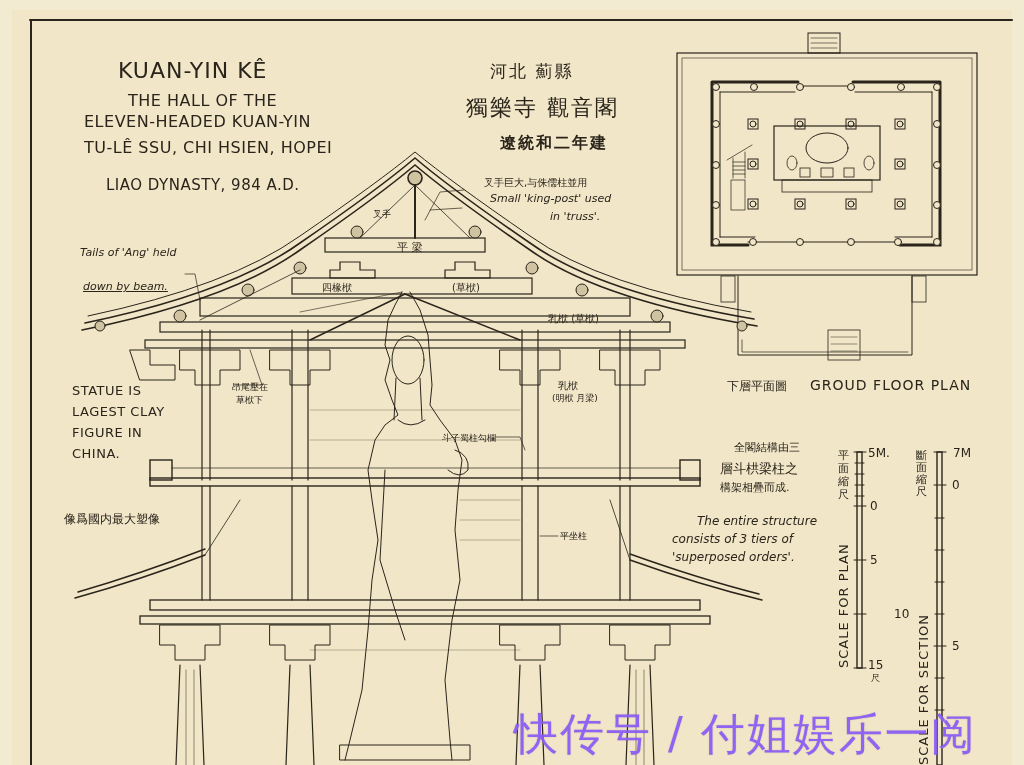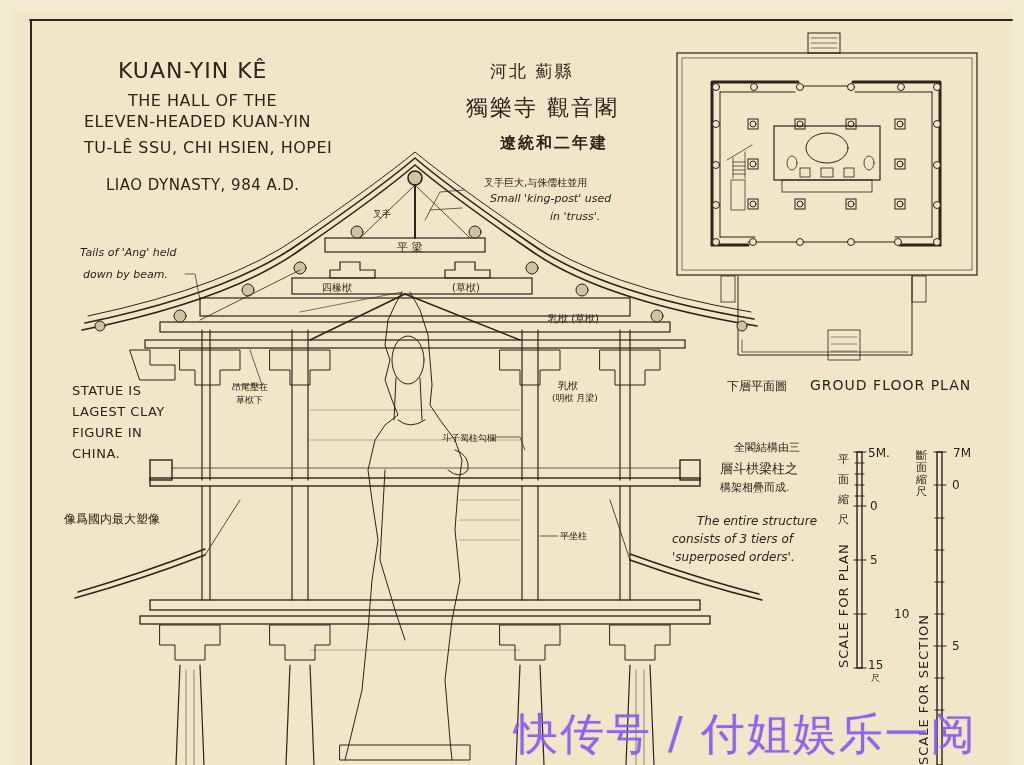--- a/index.html
+++ b/index.html
@@ -296,21 +296,21 @@
 <div class="txt small-cn" style="left:484px;top:176px;">叉手巨大,与侏儒柱並用</div>
 <div class="txt hand" style="left:490px;top:192px;">Small 'king-post' used</div>
 <div class="txt hand" style="left:550px;top:210px;">in 'truss'.</div>
 <div class="txt small-cn" style="left:373px;top:208px;font-size:9px;">叉手</div>
 <div class="txt small-cn" style="left:397px;top:240px;font-size:11px;">平 梁</div>
 <div class="txt small-cn" style="left:322px;top:281px;">四椽栿</div>
 <div class="txt small-cn" style="left:452px;top:281px;">(草栿)</div>
 <div class="txt small-cn" style="left:548px;top:312px;">乳栿 (草栿)</div>
 
 <div class="txt hand" style="left:80px;top:246px;">Tails of 'Ang' held</div>
-<div class="txt hand" style="left:83px;top:268px;">down by beam.</div>
+<div class="txt hand" style="left:83px;top:280px;text-decoration:underline;">down by beam.</div>
 <div class="txt small-cn" style="left:232px;top:381px;font-size:9px;">昂尾壓在</div>
 <div class="txt small-cn" style="left:236px;top:394px;font-size:9px;">草栿下</div>
 <div class="txt small-cn" style="left:558px;top:379px;">乳栿</div>
 <div class="txt small-cn" style="left:552px;top:392px;font-size:9px;">(明栿 月梁)</div>
 <div class="txt small-cn" style="left:442px;top:432px;font-size:9px;">斗子蜀柱勾欄</div>
 <div class="txt small-cn" style="left:560px;top:530px;font-size:9px;">平坐柱</div>
 
 <div class="txt note-caps" style="left:72px;top:380px;">STATUE IS</div>
 <div class="txt note-caps" style="left:72px;top:401px;">LAGEST CLAY</div>
 <div class="txt note-caps" style="left:72px;top:422px;">FIGURE IN</div>
@@ -320,21 +320,21 @@
 <div class="txt small-cn" style="left:720px;top:440px;font-size:11px;margin-left:14px;">全閣結構由三</div>
 <div class="txt small-cn" style="left:720px;top:460px;font-size:13px;">層斗栱梁柱之</div>
 <div class="txt small-cn" style="left:720px;top:480px;font-size:11px;">構架相疊而成.</div>
 <div class="txt hand" style="left:697px;top:514px;font-size:12px;">The entire structure</div>
 <div class="txt hand" style="left:672px;top:532px;font-size:12px;">consists of 3 tiers of</div>
 <div class="txt hand" style="left:672px;top:550px;font-size:12px;">'superposed orders'.</div>
 
 <div class="txt" style="left:727px;top:378px;font-size:12px;">下層平面圖</div>
 <div class="txt" style="left:810px;top:377px;font-size:14px;letter-spacing:1px;">GROUD FLOOR PLAN</div>
 
-<div class="txt" style="left:838px;top:450px;font-size:11px;width:12px;line-height:20px;white-space:normal;word-break:break-all;font-family:Liberation Mono, monospace;">平面縮尺</div>
+<div class="txt" style="left:838px;top:450px;font-size:11px;width:12px;line-height:13px;white-space:normal;word-break:break-all;font-family:Liberation Mono, monospace;">平面縮尺</div>
 <div class="txt" style="left:868px;top:446px;font-size:12px;">5M.</div>
 <div class="txt" style="left:870px;top:499px;font-size:12px;">0</div>
 <div class="txt" style="left:870px;top:553px;font-size:12px;">5</div>
 <div class="txt" style="left:868px;top:607px;font-size:12px;margin-left:26px;">10</div>
 <div class="txt" style="left:868px;top:658px;font-size:12px;">15</div>
 <div class="txt" style="left:871px;top:672px;font-size:9px;">尺</div>
 <div class="txt scale-label" style="left:836px;top:668px;transform:rotate(-90deg);">SCALE FOR PLAN</div>
 
 <div class="txt" style="left:916px;top:450px;font-size:11px;width:12px;line-height:12px;white-space:normal;word-break:break-all;">斷面縮尺</div>
 <div class="txt" style="left:953px;top:446px;font-size:12px;">7M</div>

